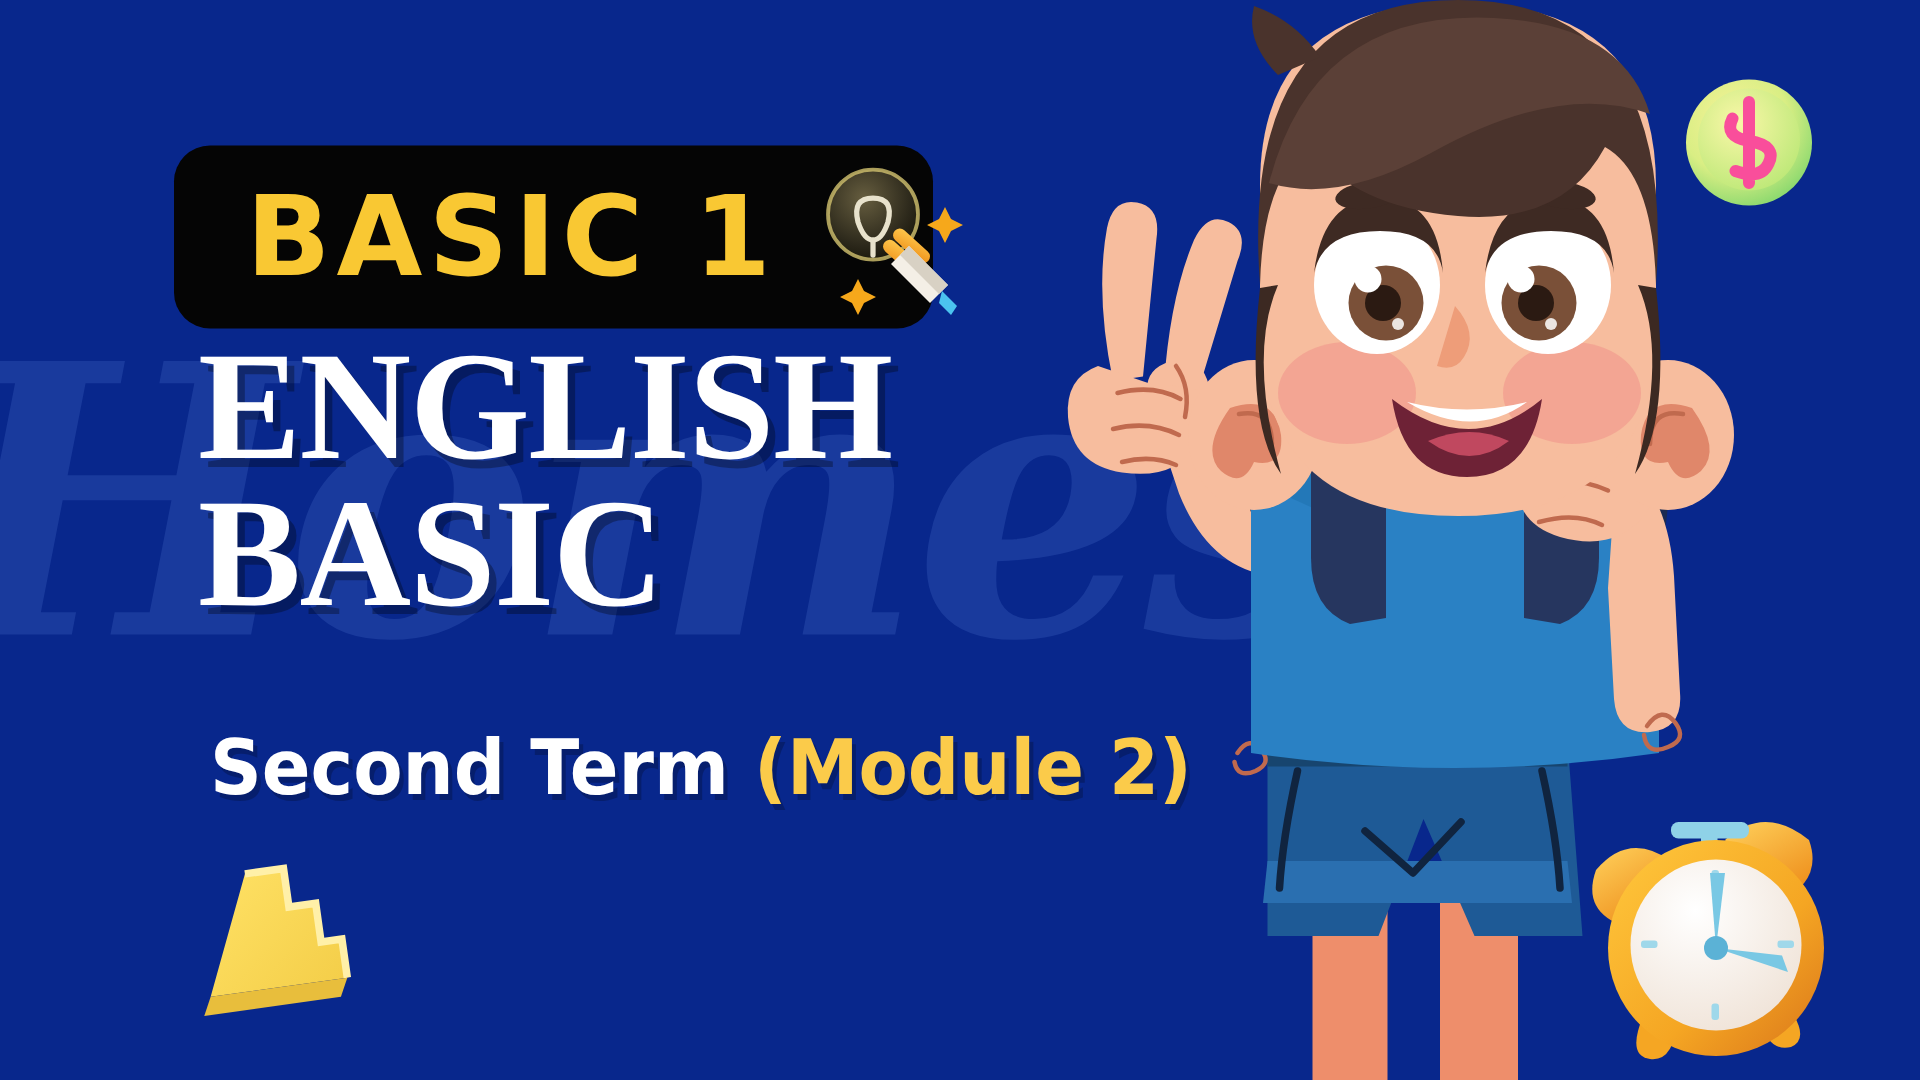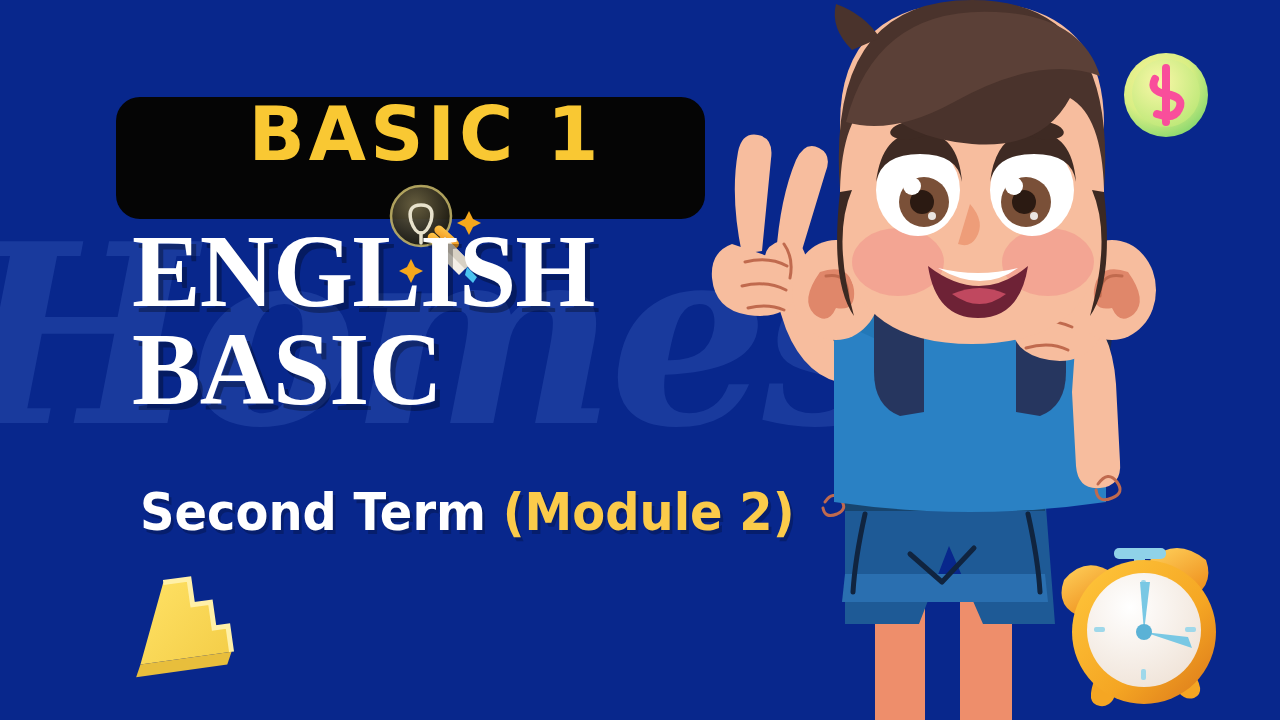--- a/index.html
+++ b/index.html
@@ -25,28 +25,27 @@
     opacity:.85;
     letter-spacing:-6px;
     white-space:pre;
     pointer-events:none;
     user-select:none;
   }
 
   
   .badge{
     position:absolute;left:116px;top:97px;
-    width:589px;height:122px;
+    width:506px;height:122px;
     background:#050505;
     border-radius:24px;
     display:flex;align-items:center;
     box-sizing:border-box;
     padding:0 18px 0 48px;
     gap:10px;
-    flex-direction:column;
   }
   .badge-text{
     color:#F9C833;
     font-family:"DejaVu Sans", sans-serif;
     font-weight:bold;
     font-size:74px;
     letter-spacing:4px;
     line-height:1;
     white-space:nowrap;
   }

